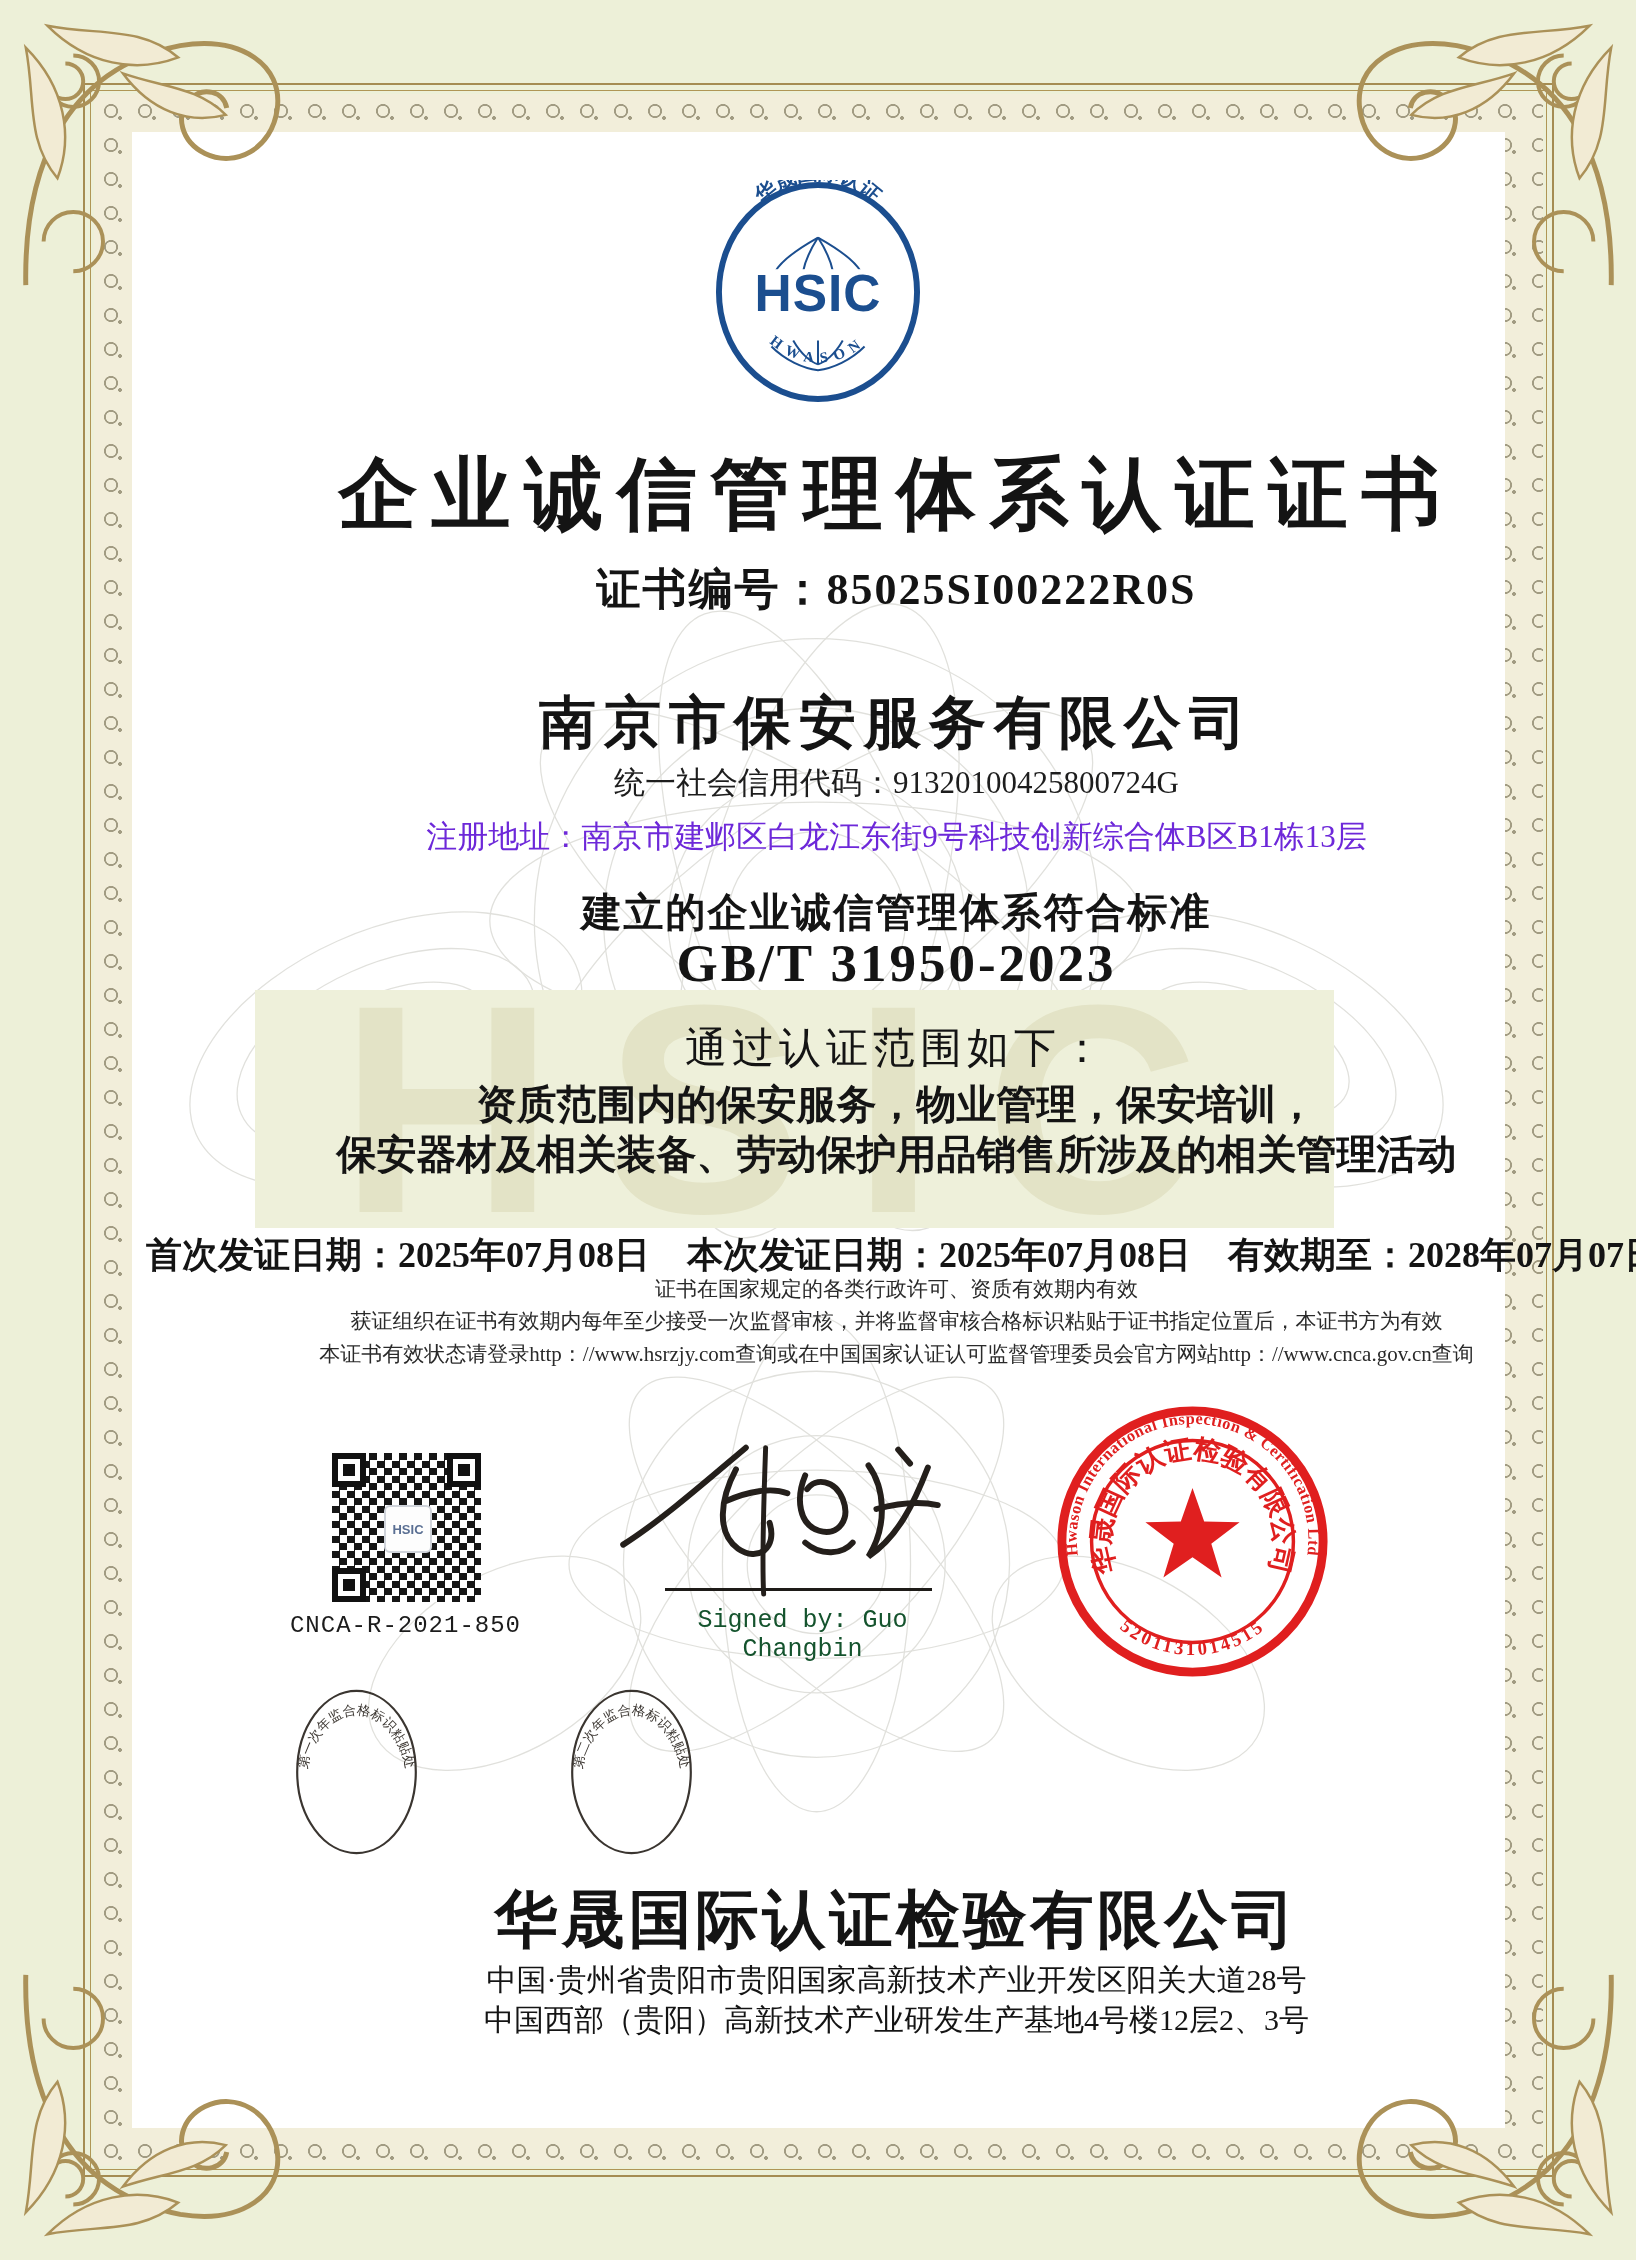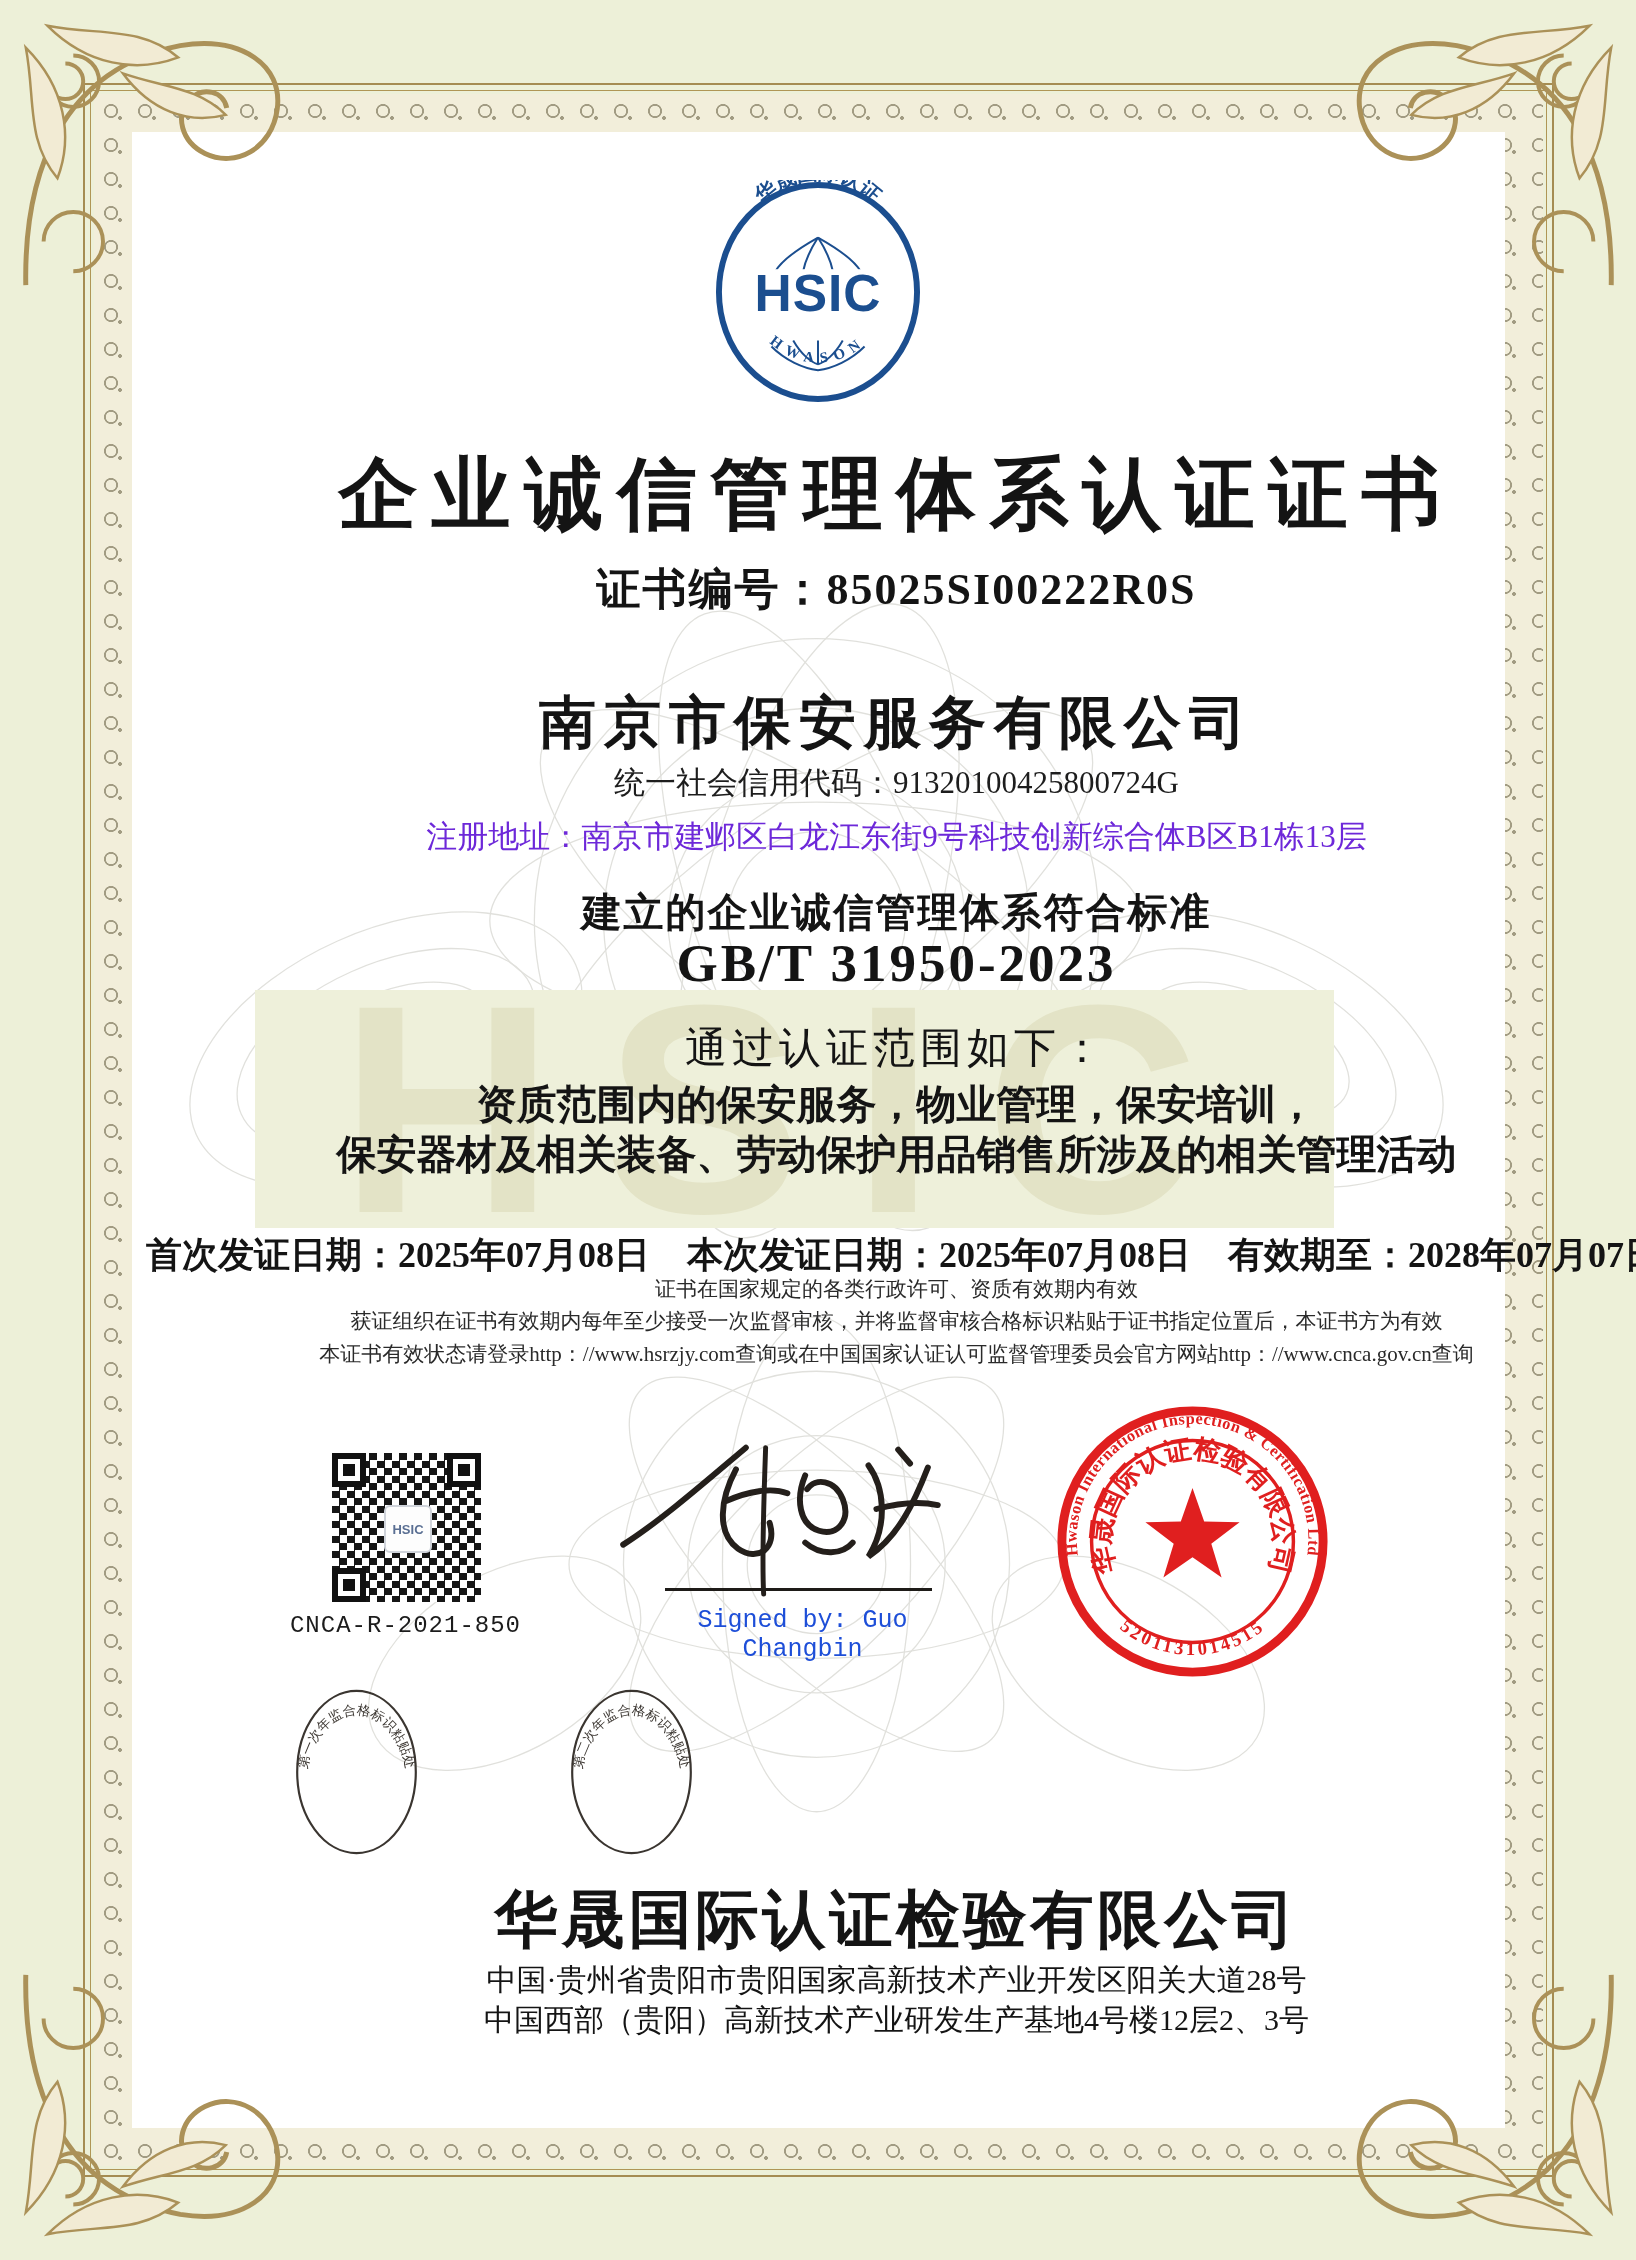--- a/index.html
+++ b/index.html
@@ -61,21 +61,21 @@
   .qr-badge{position:absolute;left:52px;top:52px;width:44px;height:44px;background:#fdfdfd;border:2px solid #cfd3da;border-radius:6px;
     display:flex;align-items:center;justify-content:center;font-family:"Liberation Sans",sans-serif;
     font-weight:900;font-size:13px;color:#5a6f93;}
   .qr-label{position:absolute;left:267px;top:1612px;width:277px;text-align:center;font-family:"Liberation Mono","DejaVu Sans Mono",monospace;
     font-size:24px;color:#1c1c1c;z-index:11;letter-spacing:1px;}
 
   
   .sig-svg{position:absolute;left:609px;top:1418px;z-index:11;}
   .sig-line{position:absolute;left:665px;top:1588px;width:267px;height:3px;background:#1e1b18;z-index:11;}
   .signed-by{position:absolute;left:634px;top:1606px;width:337px;text-align:center;z-index:11;
-    font-family:"Liberation Mono","DejaVu Sans Mono",monospace;font-size:25px;color:#1d4ed8;}
+    font-family:"Liberation Mono","DejaVu Sans Mono",monospace;font-size:25px;color:#14532d;}
 
   .seal{position:absolute;left:1052px;top:1401px;z-index:12;}
   .sticker{position:absolute;z-index:11;}
   .sticker.s1{left:293px;top:1687px;}
   .sticker.s2{left:568px;top:1687px;}
   .logo{position:absolute;left:714px;top:180px;z-index:10;}
 </style>
 </head>
 <body>
 

